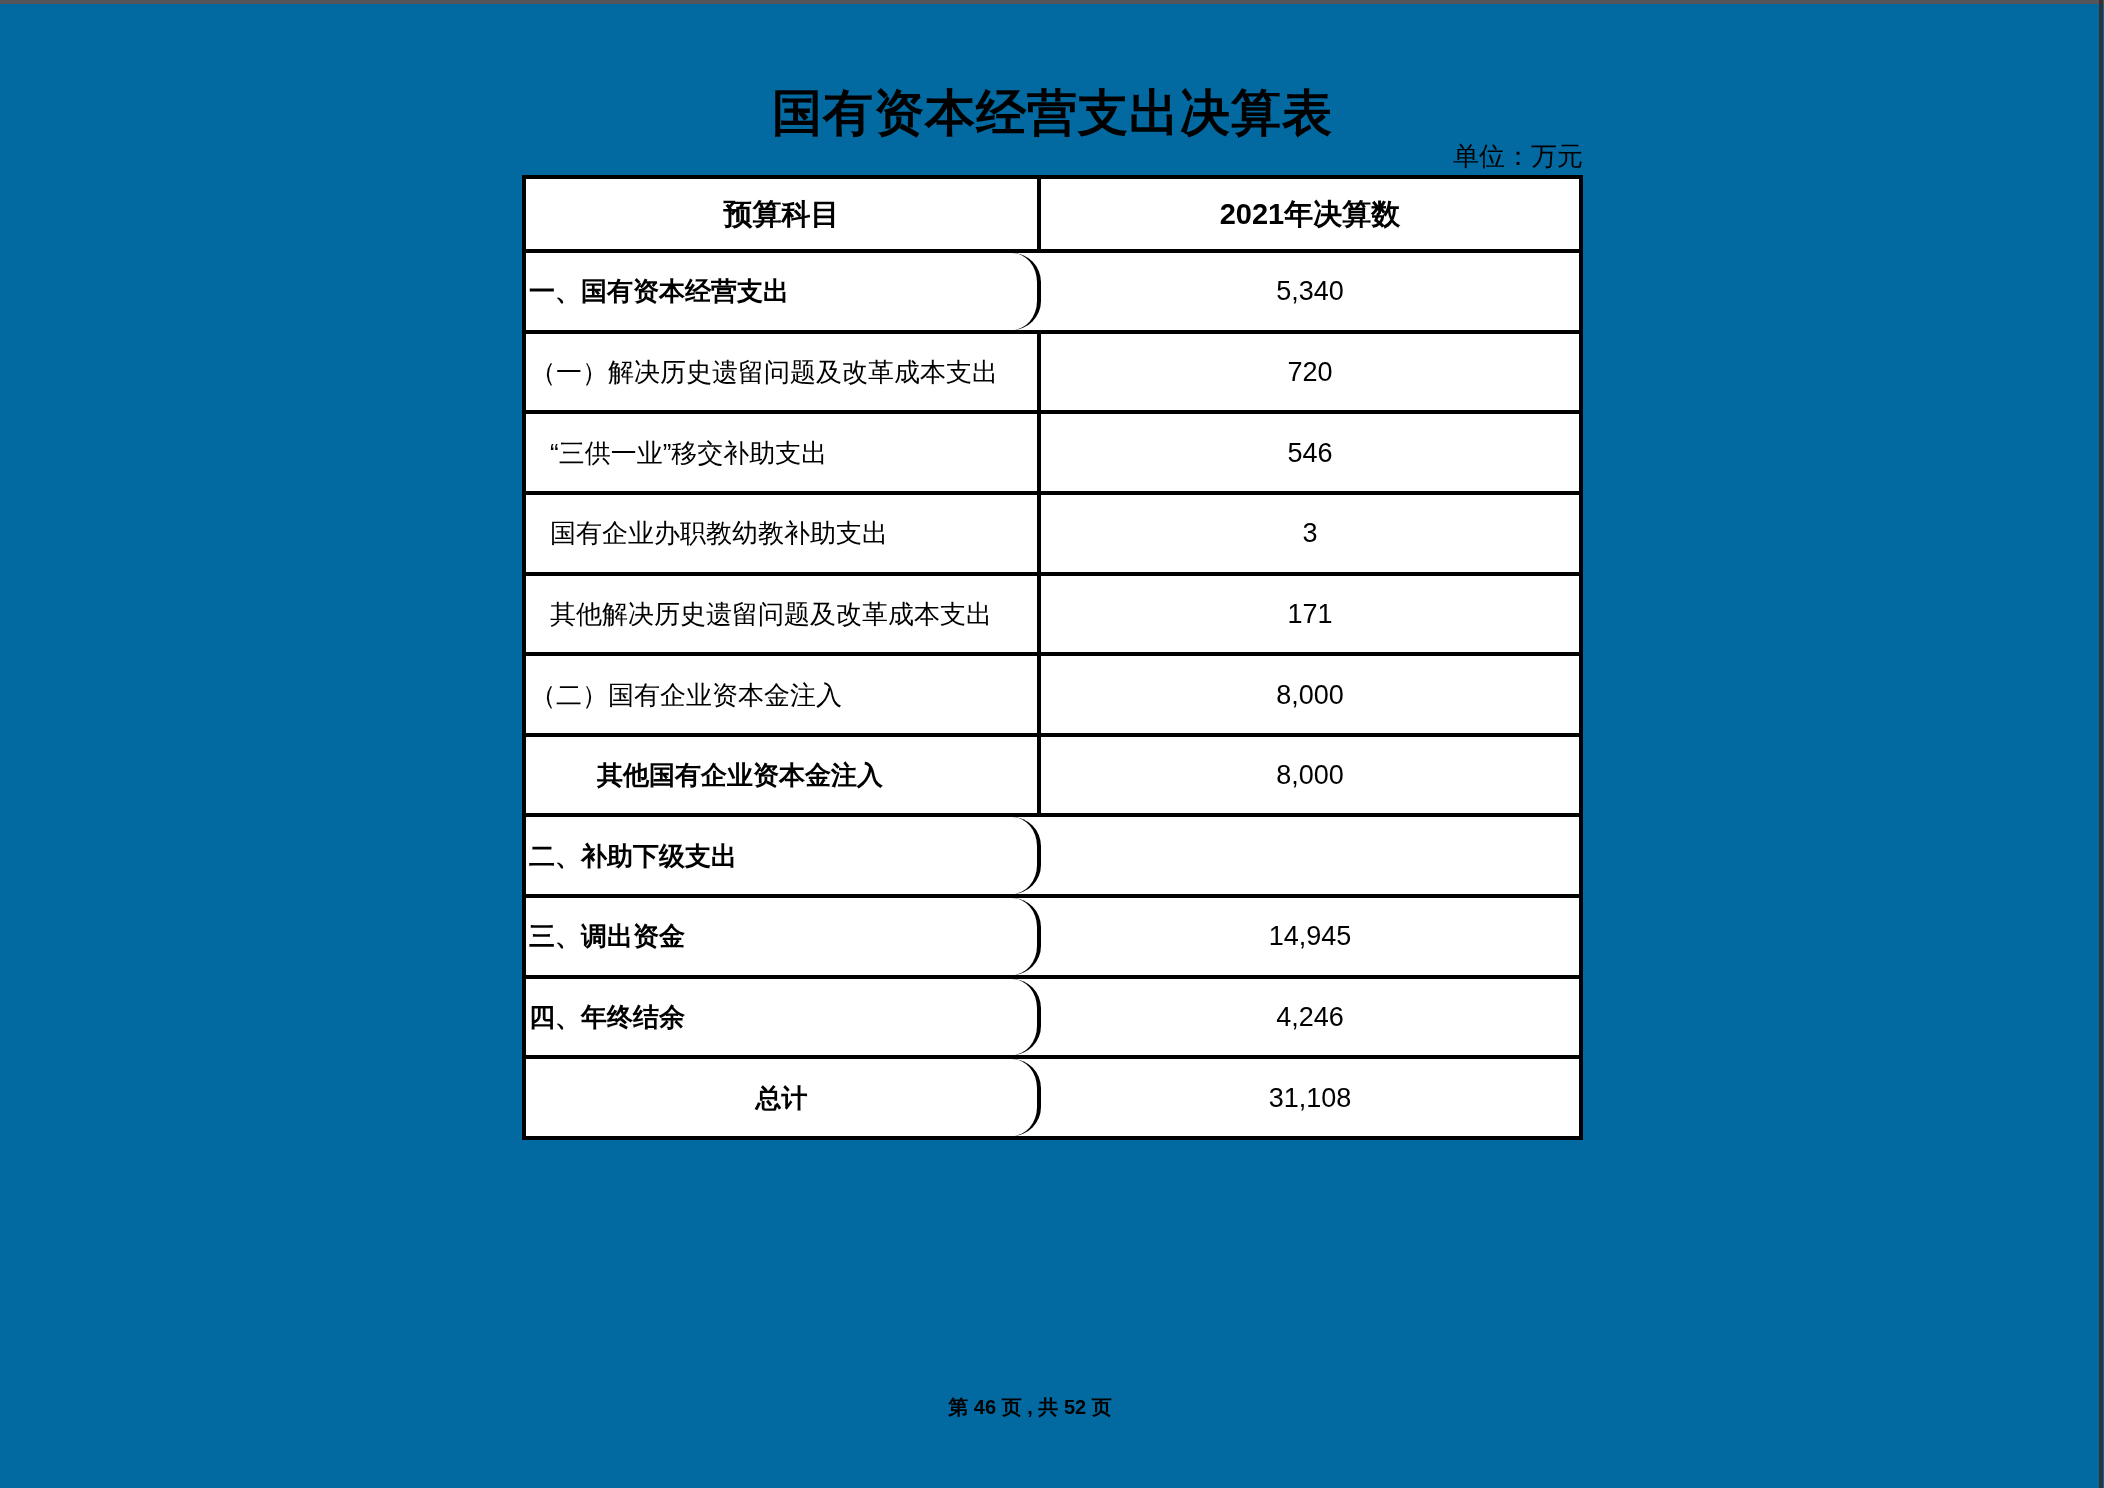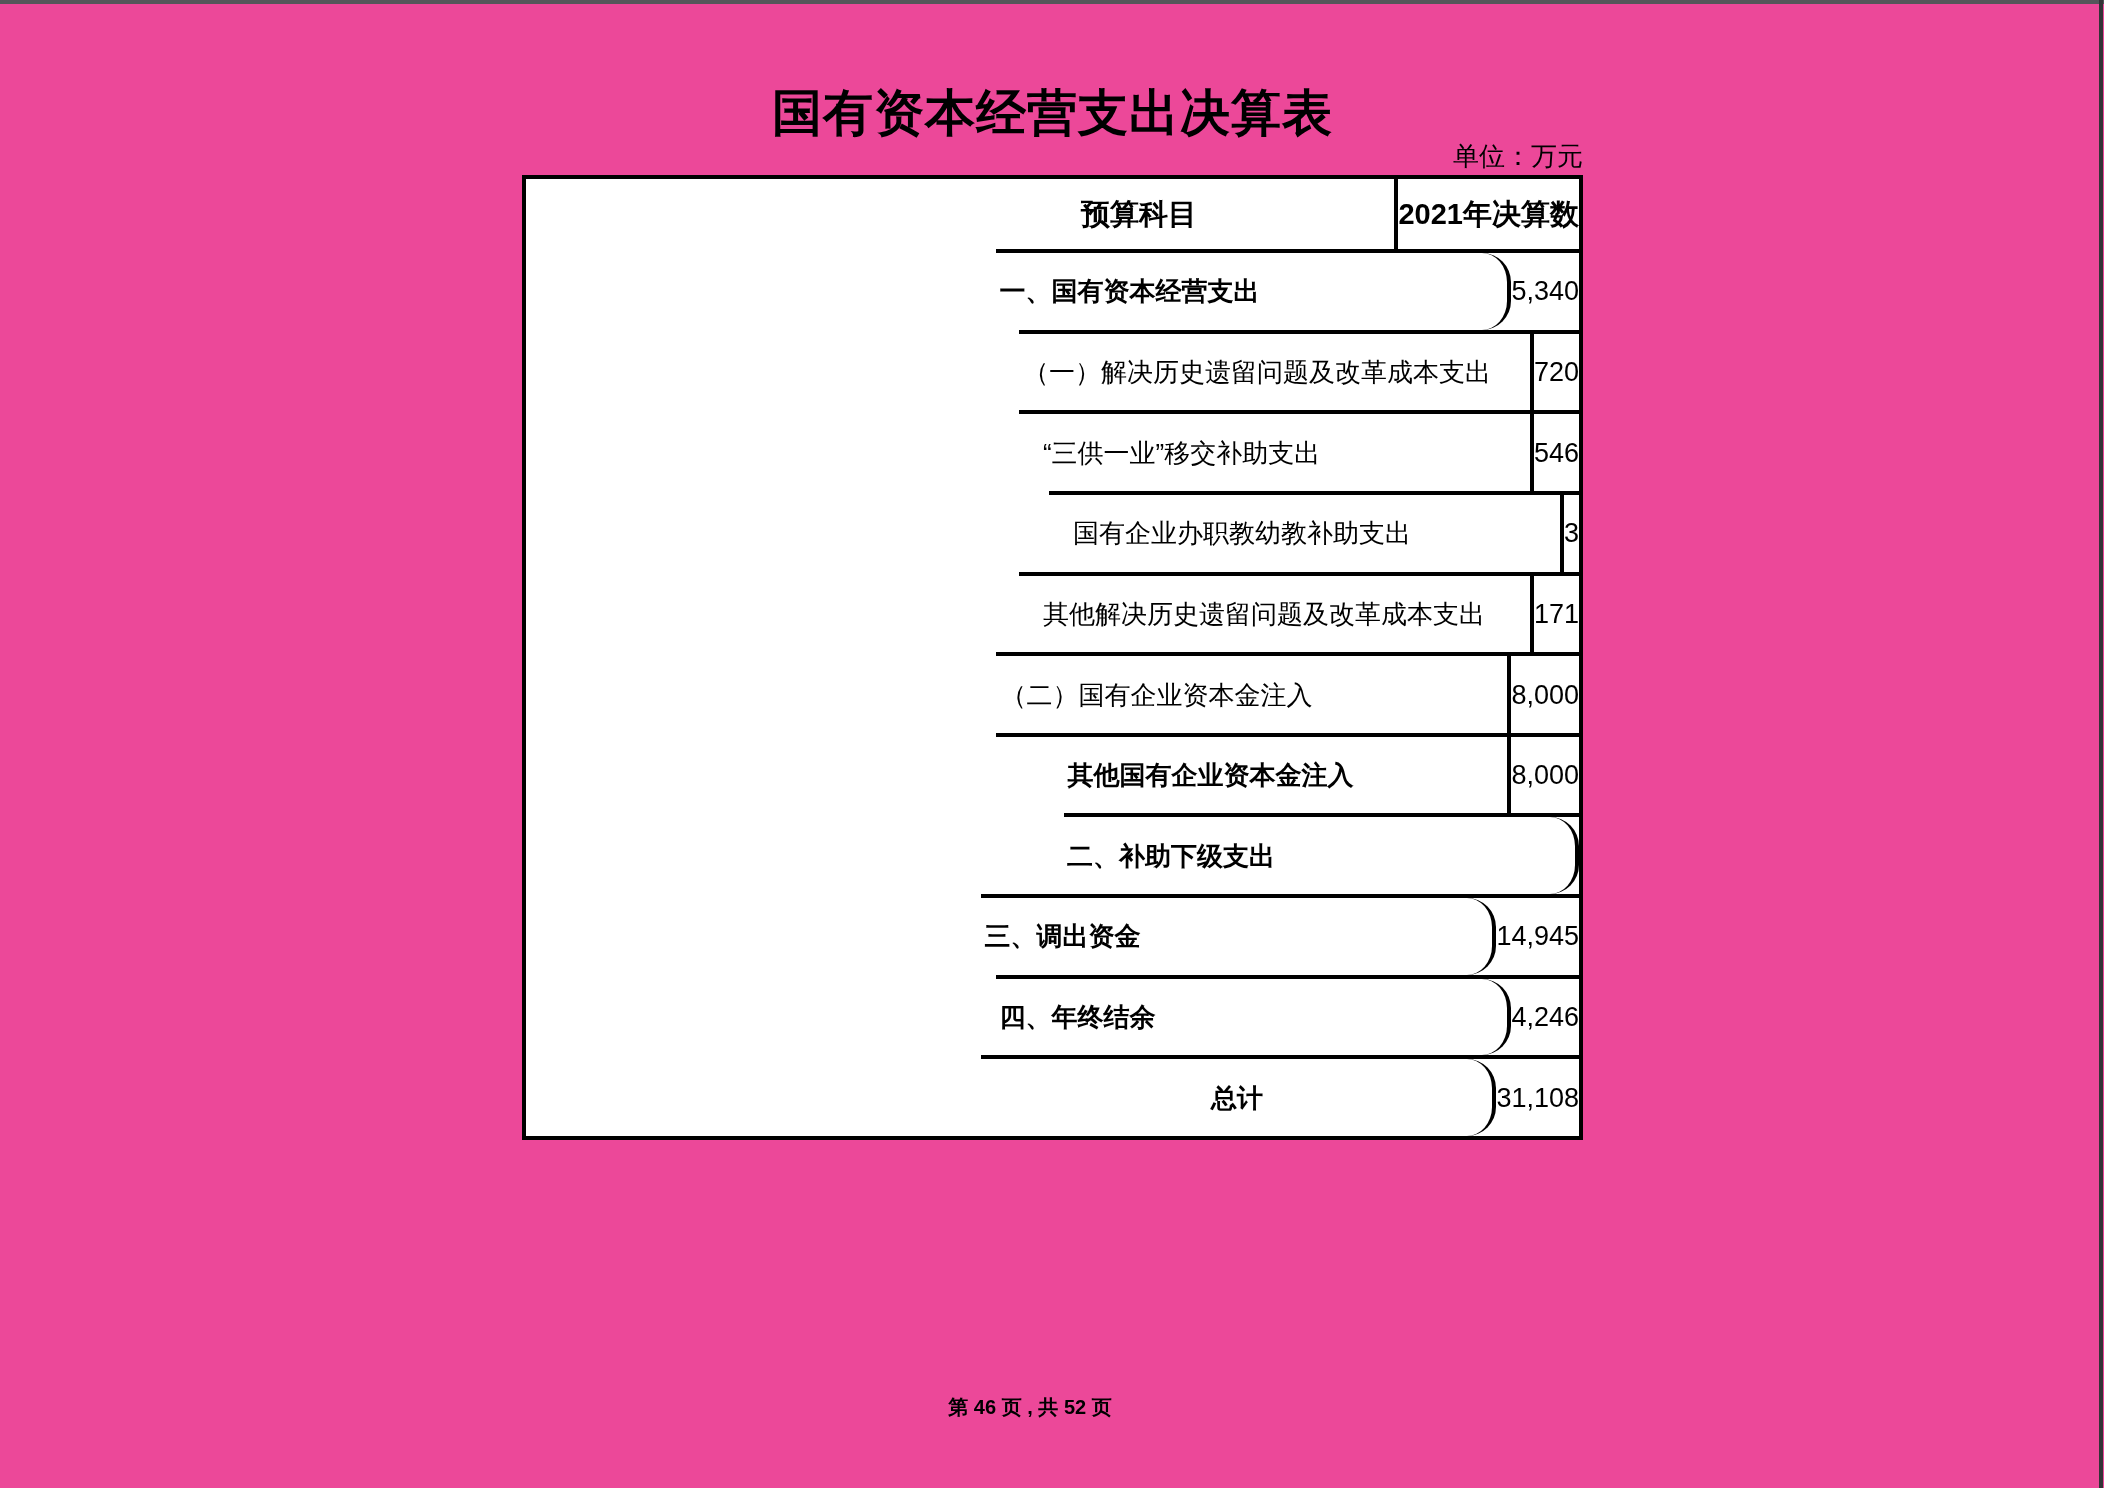--- a/index.html
+++ b/index.html
@@ -9,21 +9,21 @@
     height: 1488px;
     background: #ffffff;
     overflow: hidden;
     font-family: "Liberation Sans", sans-serif;
     color: #000000;
   }
   .page {
     position: relative;
     width: 2104px;
     height: 1488px;
-    background: #ec4899;
+    background: #0369a1;
   }
   .edge-top {
     position: absolute;
     top: 0; left: 0;
     width: 100%; height: 4px;
     background: #55565a;
   }
   .edge-right {
     position: absolute;
     top: 0; right: 1px;
@@ -56,21 +56,20 @@
     position: absolute;
     left: 522px;
     top: 175px;
     width: 1061px;
     height: 965px;
     border: 4px solid #000000;
     box-sizing: border-box;
     display: flex;
     flex-direction: column;
     background: #ffffff;
-    align-items: flex-end;
   }
   .t-row {
     display: flex;
     flex: 1 1 auto;
     border-top: 4px solid #000000;
     min-height: 0;
   }
   .t-row.header-row {
     flex: 0 0 70px;
     border-top: none;

